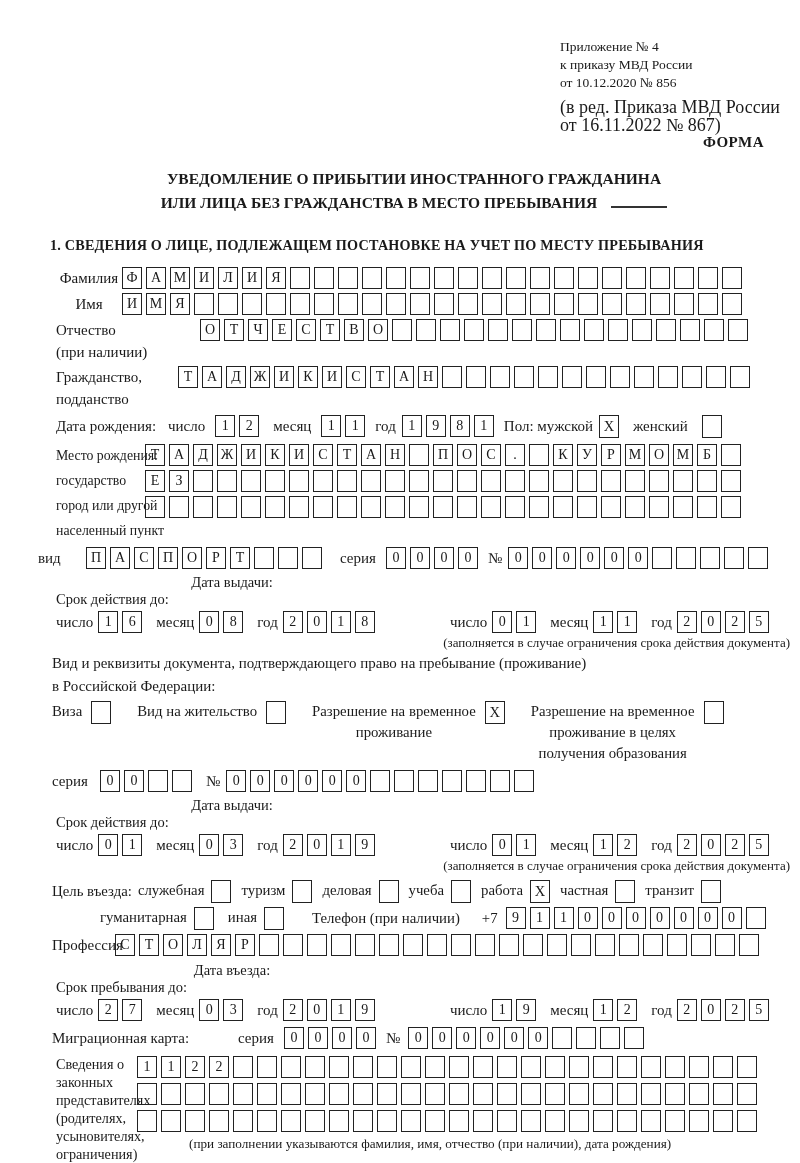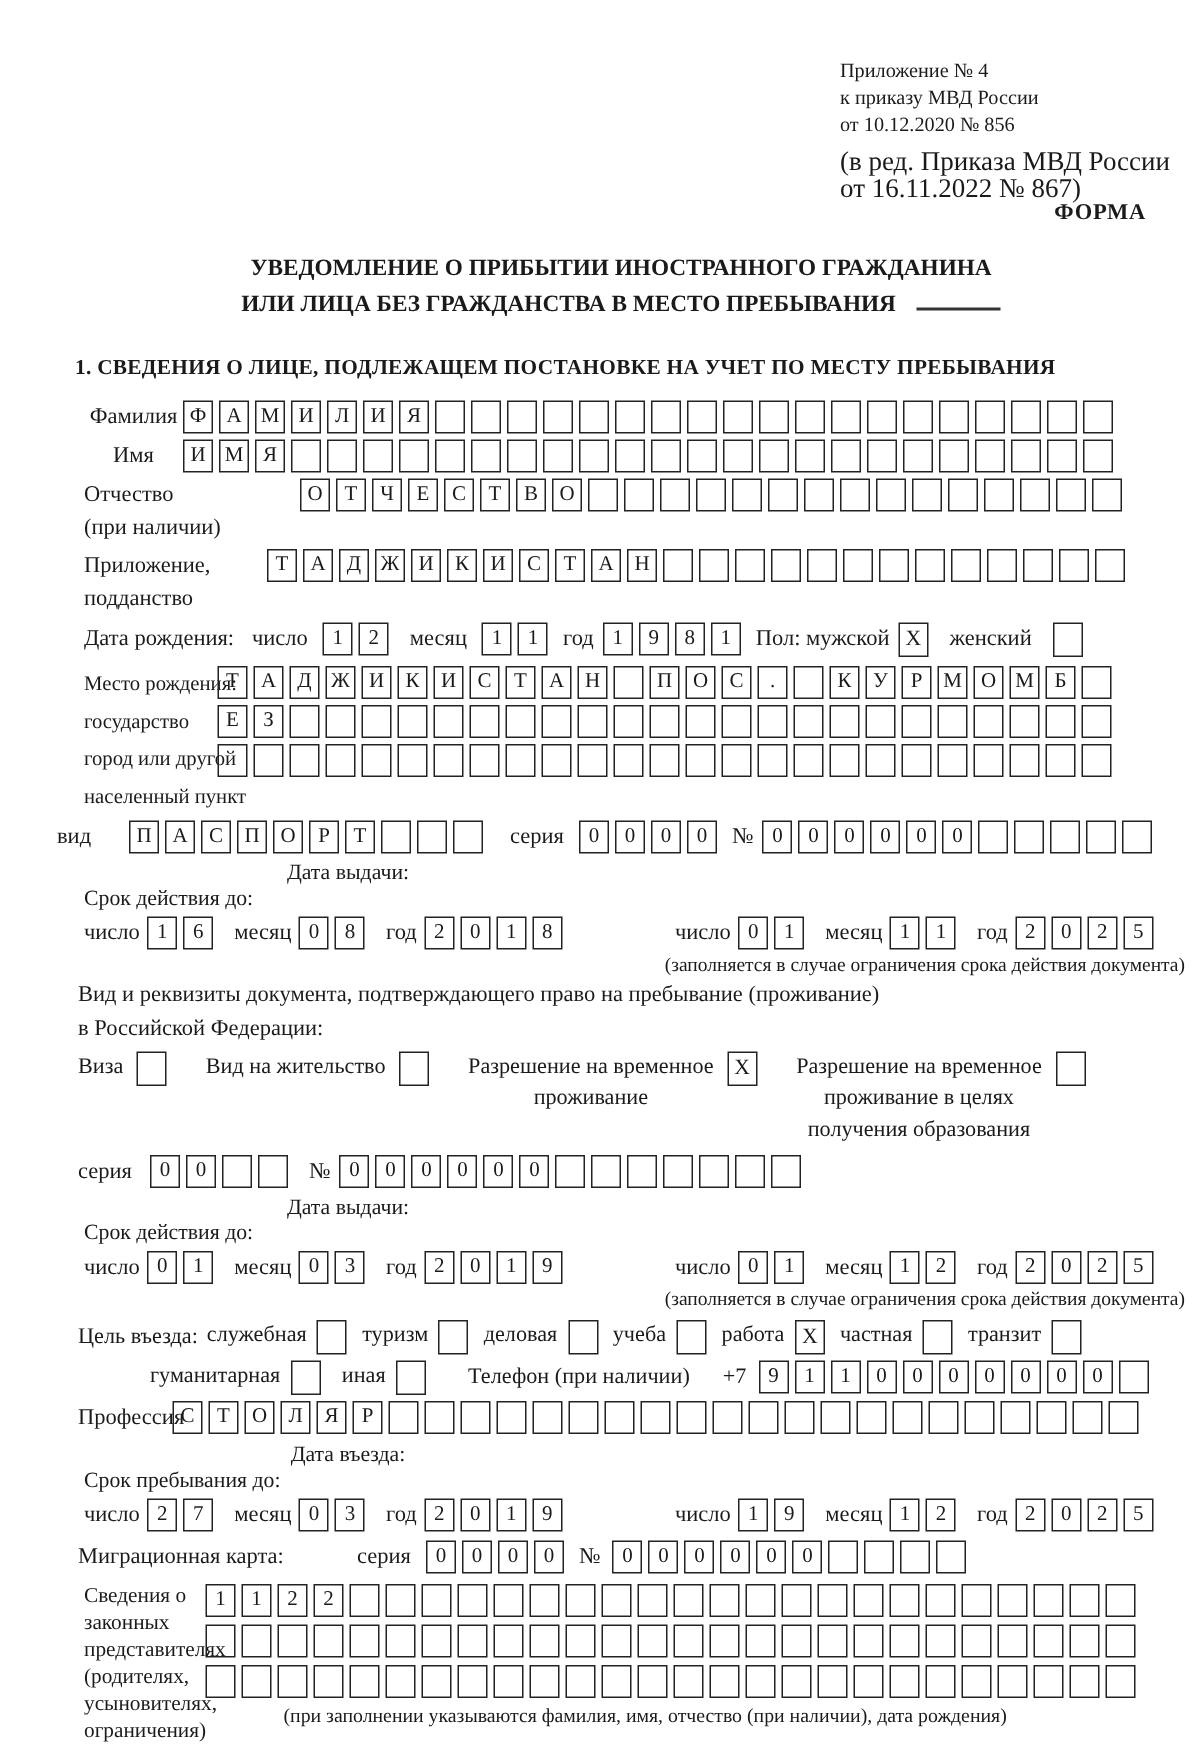--- a/index.html
+++ b/index.html
@@ -171,21 +171,21 @@
         <span class="cell"></span>
         <span class="cell"></span>
         <span class="cell"></span>
         <span class="cell"></span>
         <span class="cell"></span>
       </span>
   </div>
 
   <div class="row">
     <span class="w122">
-      <span class="stack lbl2">Приложение,</span>
+      <span class="stack lbl2">Гражданство,</span>
       <span class="stack lbl2">подданство</span>
     </span>
     <span class="cellgrid">
         <span class="cell">Т</span>
         <span class="cell">А</span>
         <span class="cell">Д</span>
         <span class="cell">Ж</span>
         <span class="cell">И</span>
         <span class="cell">К</span>
         <span class="cell">И</span>

